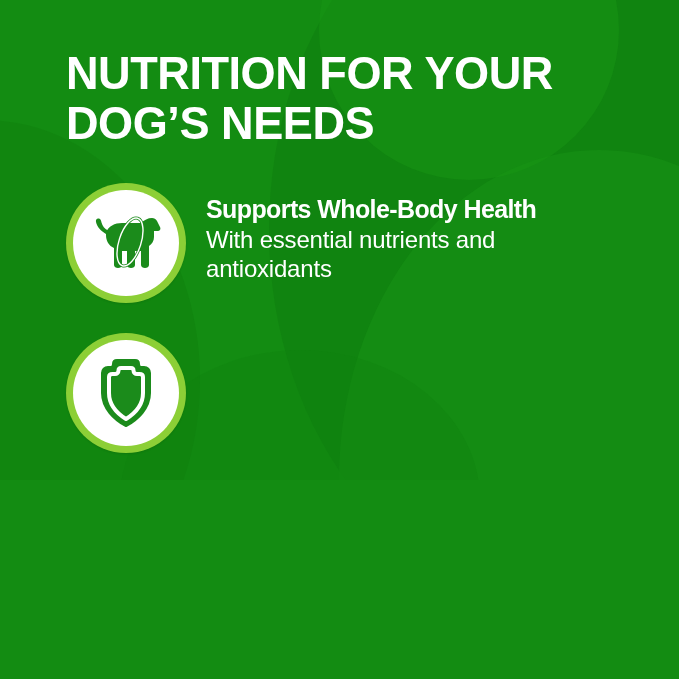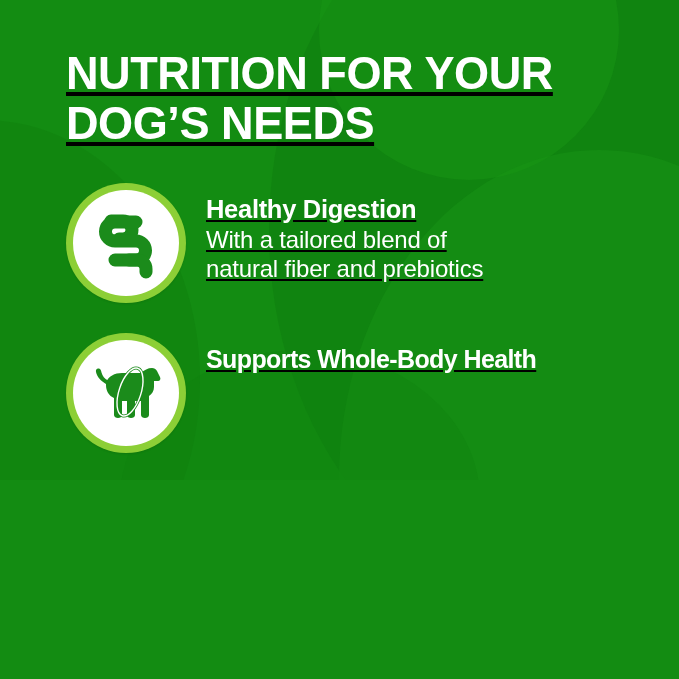--- a/index.html
+++ b/index.html
@@ -12,21 +12,20 @@
     overflow: hidden;
     font-family: "Liberation Sans", sans-serif;
     background: #138c12;
   }
   .poster {
     position: relative;
     width: 679px;
     height: 480px;
     background: #138c12;
     overflow: hidden;
-    text-decoration: underline;
   }
   
   .bg-swirls {
     position: absolute;
     inset: 0;
     overflow: hidden;
     pointer-events: none;
   }
   .swirl {
     position: absolute;
@@ -154,38 +153,20 @@
     <div class="swirl swirl-e"></div>
   </div>
 
   <div class="content">
 
     <h1 class="headline">NUTRITION FOR YOUR
 DOG’S NEEDS</h1>
 
     <div class="rows">
 
-      <div class="row row-1">
-        <div class="badge">
-          <div class="badge-inner">
-            <span>
-              <svg width="74" height="78" viewBox="0 0 74 78" aria-hidden="true">
-                <path d="M22 17 H34 a9 9 0 0 1 0 18 H30" fill="none" stroke="#1B8B1B" stroke-width="13" stroke-linecap="round" stroke-linejoin="round"></path>
-                <path d="M47 18 H26 a9 9 0 0 0 0 19 H47 a9 9 0 0 1 0 19 H26" fill="none" stroke="#1B8B1B" stroke-width="13" stroke-linecap="round" stroke-linejoin="round"></path>
-                <path d="M40 56 H48 a9 9 0 0 1 9 9 V68" fill="none" stroke="#1B8B1B" stroke-width="13" stroke-linecap="round" stroke-linejoin="round"></path>
-              </svg>
-            </span>
-          </div>
-        </div>
-        <div class="row-text">
-          <div class="row-title">Healthy Digestion</div>
-          <div class="row-desc">With a tailored blend of
-natural fiber and prebiotics</div>
-        </div>
-      </div>
 
       <div class="row row-2">
         <div class="badge">
           <div class="badge-inner">
             <span>
               <svg width="80" height="72" viewBox="0 0 80 72" aria-hidden="true">
                 <g fill="#1B8B1B">
 
                   <path d="M20 26 C22 19 29 16 36 16 L55 16 C58 13 62 11 66 11 C68 11 70 12 71 14
                            L74 20 C75 22 74 24 72 24 L68 24 L68 30 C68 34 66 37 63 39
@@ -202,20 +183,22 @@
                 </g>
 
                 <ellipse cx="44" cy="35" rx="11" ry="25" fill="none" stroke="#1B8B1B" stroke-width="3" transform="rotate(18 44 35)"></ellipse>
                 <ellipse cx="44" cy="35" rx="11" ry="25" fill="none" stroke="#ffffff" stroke-width="1.4" transform="rotate(18 44 35)"></ellipse>
               </svg>
             </span>
           </div>
         </div>
         <div class="row-text">
           <div class="row-title">Supports Whole-Body Health</div>
+          <div class="row-desc">With essential nutrients and
+antioxidants</div>
         </div>
       </div>
 
       <div class="row row-3">
         <div class="badge">
           <div class="badge-inner">
             <span>
               <svg width="74" height="80" viewBox="0 0 74 80" aria-hidden="true">
                 <path d="M14 20 C14 17 16 15 19 15 L22 15 C24 15 25 13 25 11
                          C25 9 26 8 28 8 L46 8 C48 8 49 9 49 11 C49 13 50 15 52 15

